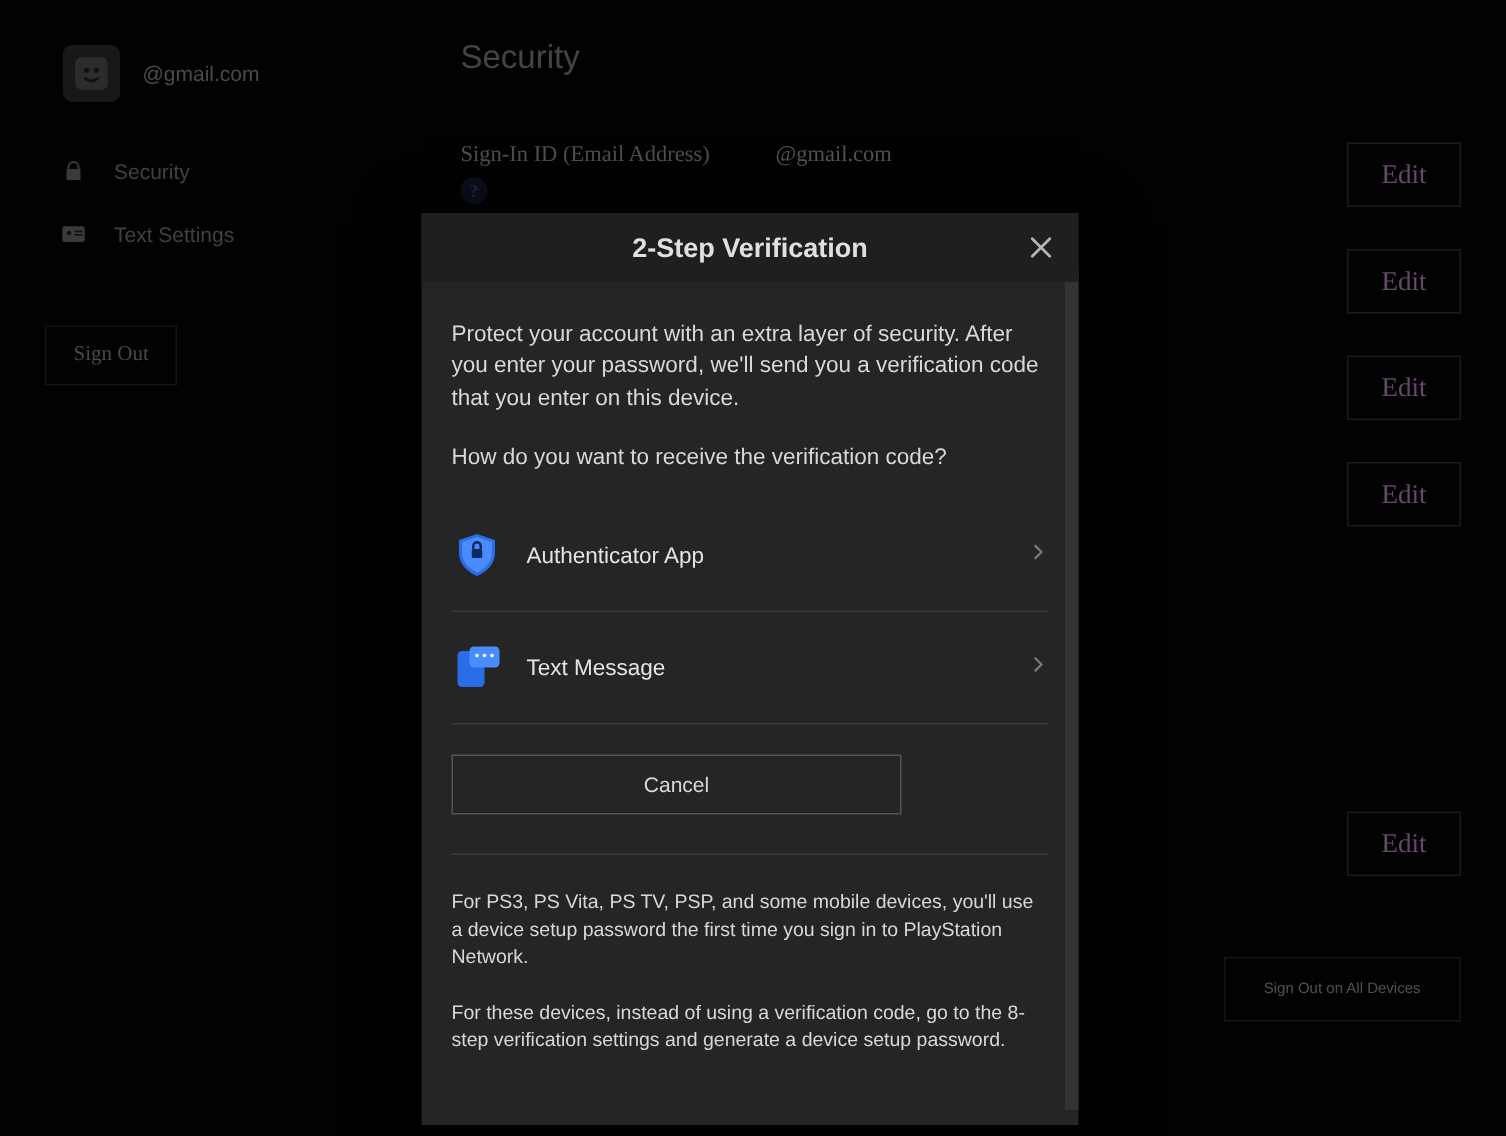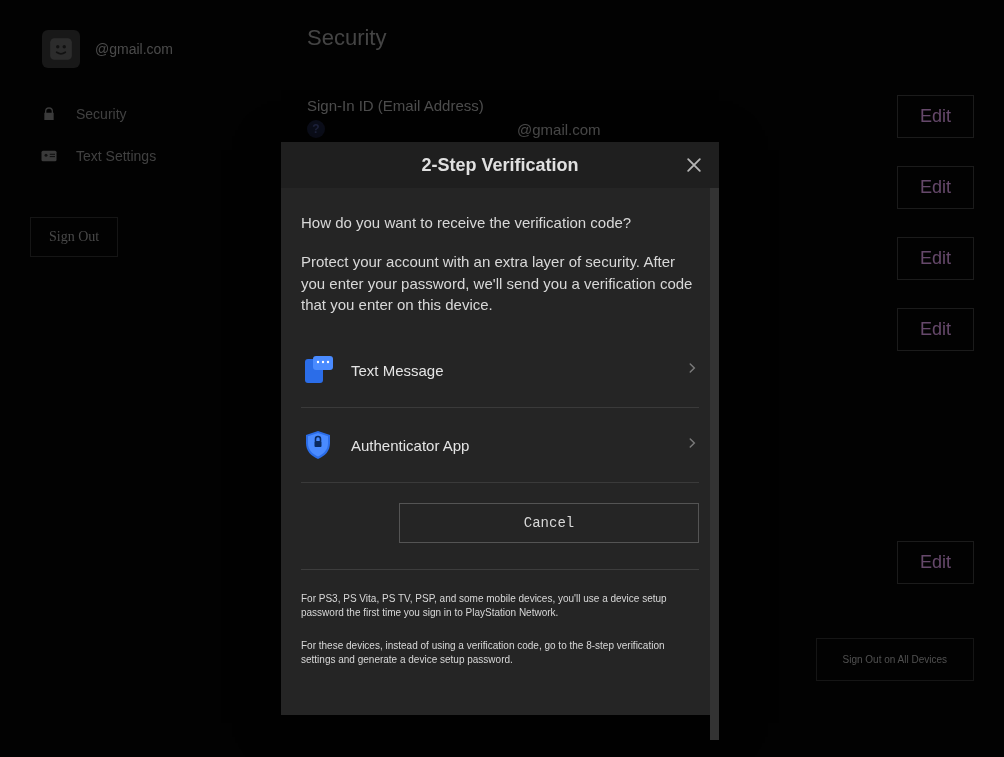--- a/index.html
+++ b/index.html
@@ -76,23 +76,24 @@
       padding: 25px 30px 0 20px;
     }
     .page-title {
       font-size: 22px;
       color: #a3a3a3;
       font-weight: 400;
       margin-bottom: 30px;
     }
     .settings-row {
       display: flex;
-      align-items: flex-end;
+      align-items: flex-start;
       padding: 14px 0;
       font-size: 15px;
+      font-family: Liberation Serif, serif;
     }
     .settings-label {
       width: 210px;
       color: #b8b8b8;
       display: flex;
       align-items: center;
     }
     .help-icon {
       width: 18px;
       height: 18px;
@@ -216,40 +217,39 @@
     .option-label {
       flex: 1;
       font-size: 15px;
       color: #e4e4e4;
     }
     .chevron {
       color: #7a7a7a;
     }
     .cancel-wrap {
       display: flex;
-      justify-content: flex-end;
+      justify-content: flex-start;
       padding: 20px 0 20px 0;
-      font-family: Liberation Mono, monospace;
     }
     .cancel-btn {
       border: 1px solid #545454;
       background: transparent;
       color: #d8d8d8;
       padding: 11px 0;
       width: 300px;
       font-size: 14px;
       cursor: pointer;
       font-family: inherit;
     }
     .divider {
       border-top: 1px solid #3d3d3d;
       margin: 6px 0 22px 0;
     }
     .footer-text {
-      font-size: 10px;
+      font-size: 13px;
       line-height: 1.42;
       color: #d8d8d8;
     }
     .footer-text p { margin-bottom: 18px; }
   </style>
 </head>
 <body>
 
 <div class="page-wrap">
 
@@ -342,59 +342,59 @@
   <div class="modal-header">
     <span class="modal-title">2-Step Verification</span>
     <span class="modal-close">
       <svg viewBox="0 0 24 24" width="20" height="20" stroke="#b5b5b5" stroke-width="2.2" fill="none" stroke-linecap="round">
           <path d="M5 5l14 14M19 5L5 19"></path>
         </svg>
     </span>
   </div>
   <div class="modal-body">
     <div class="modal-text">
+      <p>Protect your account with an extra layer of security. After you enter your password, we'll send you a verification code that you enter on this device.</p>
       <p>How do you want to receive the verification code?</p>
-      <p>Protect your account with an extra layer of security. After you enter your password, we'll send you a verification code that you enter on this device.</p>
+    </div>
+
+    <div class="option-item">
+      <span class="option-icon">
+        <svg viewBox="0 0 34 34" width="34" height="34">
+          <path d="M17 3l12 4v8c0 8-5 13-12 16C10 28 5 23 5 15V7l12-4z" fill="#2b6de8"></path>
+          <path d="M17 5l10 3.3v6.7c0 6.8-4.2 11-10 13.6C11.2 26 7 21.8 7 15V8.3L17 5z" fill="#4a8bff"></path>
+          <rect x="13.5" y="13" width="7" height="6" rx="1" fill="#0a2a60"></rect>
+          <path d="M14.5 13v-2a2.5 2.5 0 115 0v2" stroke="#0a2a60" stroke-width="1.6" fill="none"></path>
+        </svg>
+      </span>
+      <span class="option-label">Authenticator App</span>
+      <span class="chevron">
+        <svg viewBox="0 0 24 24" width="14" height="14" stroke="#7a7a7a" stroke-width="2.5" fill="none" stroke-linecap="round">
+            <path d="M9 5l7 7-7 7"></path>
+          </svg>
+      </span>
     </div>
 
     <div class="option-item">
       <span class="option-icon">
         <svg viewBox="0 0 34 34" width="34" height="34">
           <rect x="4" y="6" width="18" height="24" rx="3" fill="#2b6de8"></rect>
           <rect x="12" y="3" width="20" height="14" rx="3" fill="#4a8bff"></rect>
           <circle cx="17" cy="9" r="1.2" fill="#fff"></circle>
           <circle cx="22" cy="9" r="1.2" fill="#fff"></circle>
           <circle cx="27" cy="9" r="1.2" fill="#fff"></circle>
         </svg>
       </span>
       <span class="option-label">Text Message</span>
       <span class="chevron">
         <svg viewBox="0 0 24 24" width="14" height="14" stroke="#7a7a7a" stroke-width="2.5" fill="none" stroke-linecap="round">
             <path d="M9 5l7 7-7 7"></path>
           </svg>
       </span>
     </div>
 
-    <div class="option-item">
-      <span class="option-icon">
-        <svg viewBox="0 0 34 34" width="34" height="34">
-          <path d="M17 3l12 4v8c0 8-5 13-12 16C10 28 5 23 5 15V7l12-4z" fill="#2b6de8"></path>
-          <path d="M17 5l10 3.3v6.7c0 6.8-4.2 11-10 13.6C11.2 26 7 21.8 7 15V8.3L17 5z" fill="#4a8bff"></path>
-          <rect x="13.5" y="13" width="7" height="6" rx="1" fill="#0a2a60"></rect>
-          <path d="M14.5 13v-2a2.5 2.5 0 115 0v2" stroke="#0a2a60" stroke-width="1.6" fill="none"></path>
-        </svg>
-      </span>
-      <span class="option-label">Authenticator App</span>
-      <span class="chevron">
-        <svg viewBox="0 0 24 24" width="14" height="14" stroke="#7a7a7a" stroke-width="2.5" fill="none" stroke-linecap="round">
-            <path d="M9 5l7 7-7 7"></path>
-          </svg>
-      </span>
-    </div>
-
     <div class="cancel-wrap">
       <button class="cancel-btn">Cancel</button>
     </div>
 
     <div class="divider"></div>
 
     <div class="footer-text">
       <p>For PS3, PS Vita, PS TV, PSP, and some mobile devices, you'll use a device setup password the first time you sign in to PlayStation Network.</p>
       <p>For these devices, instead of using a verification code, go to the 8-step verification settings and generate a device setup password.</p>
     </div>

